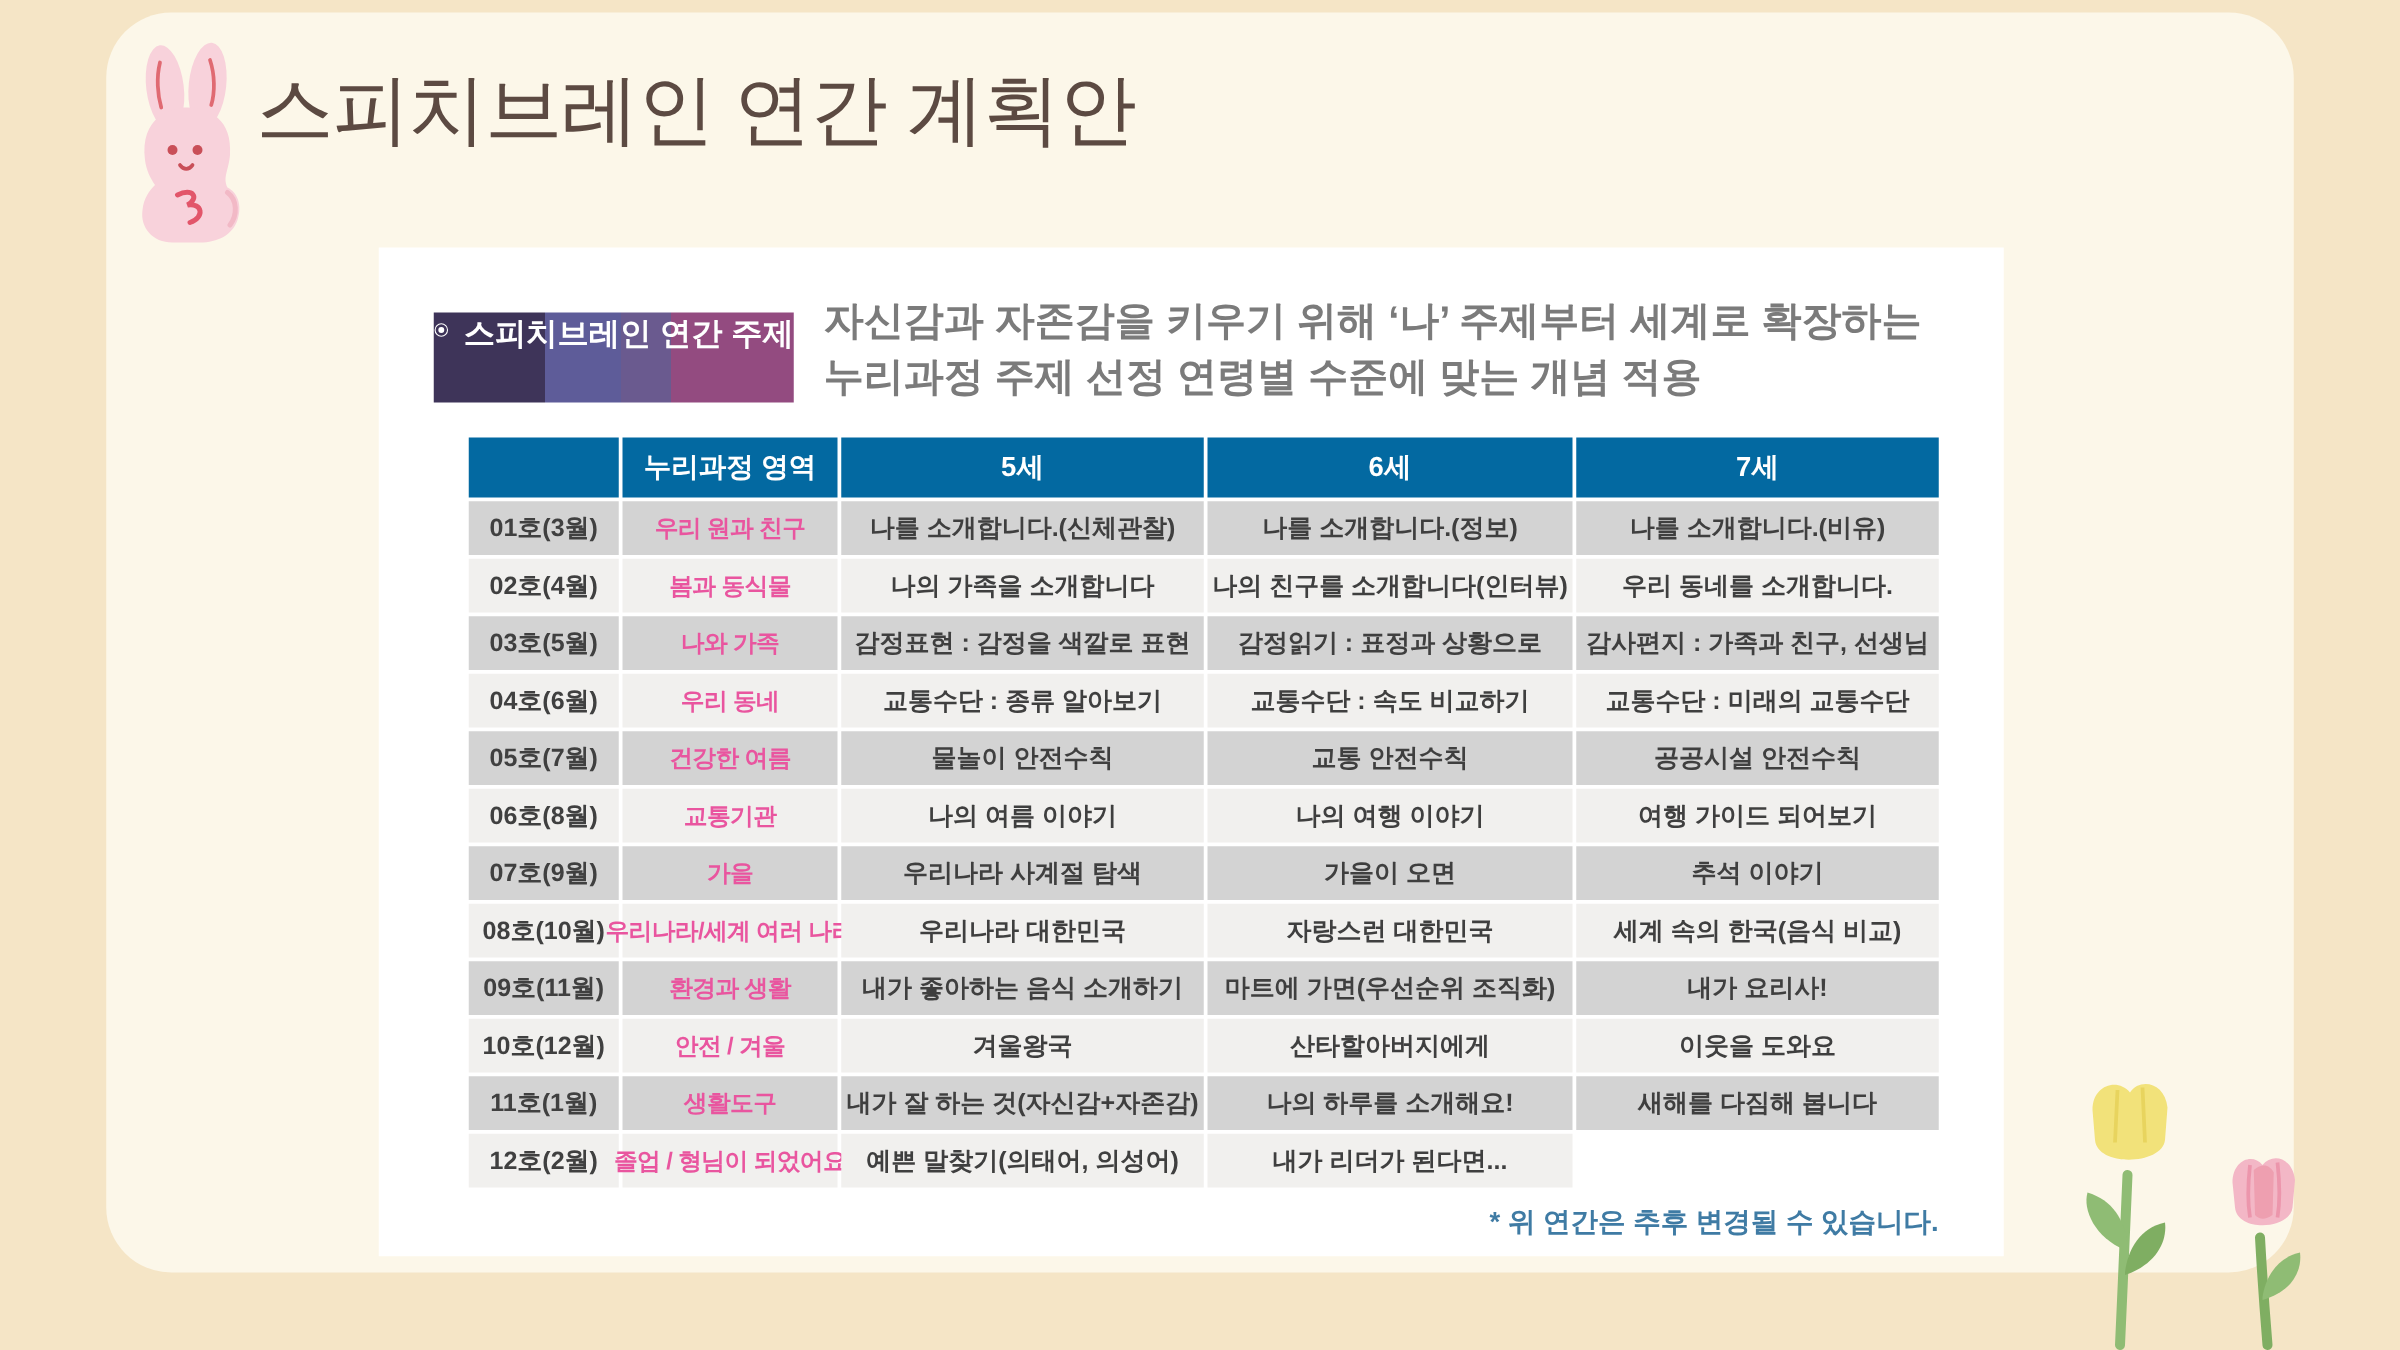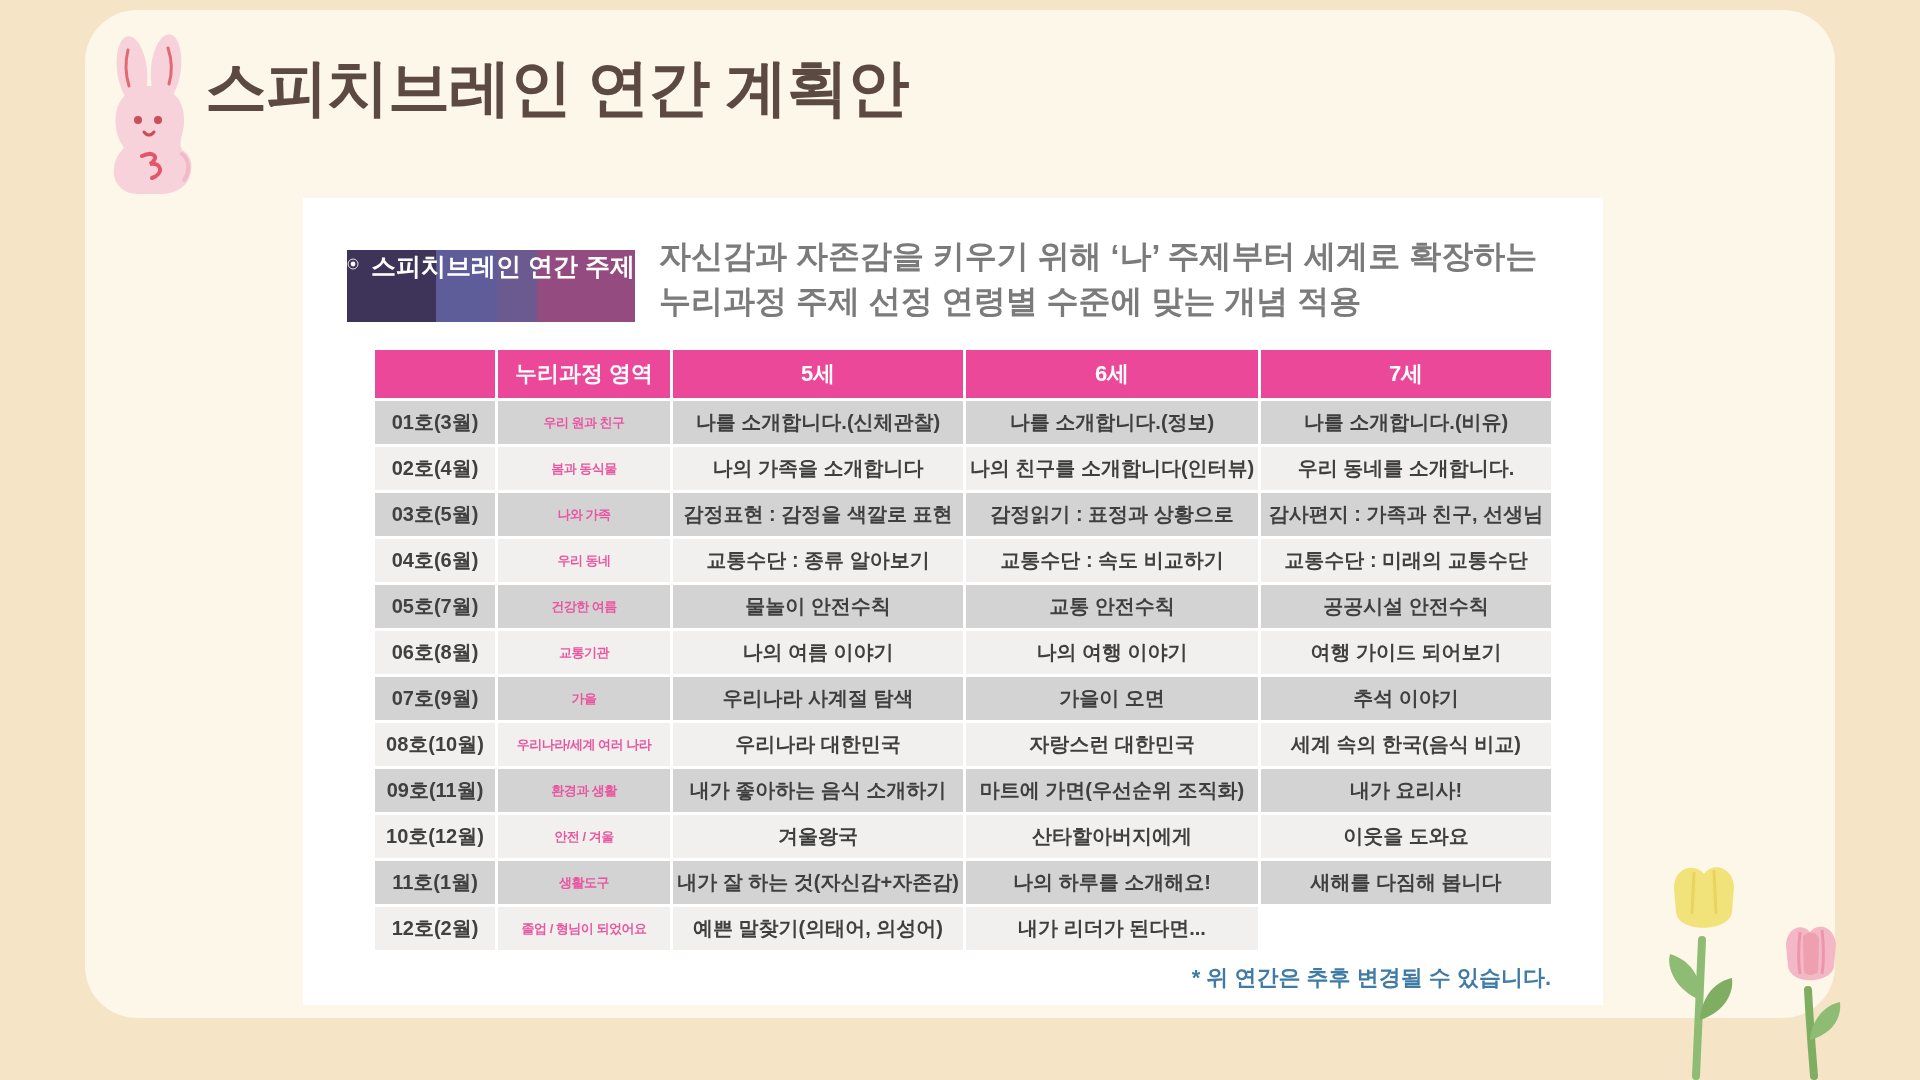--- a/index.html
+++ b/index.html
@@ -7,21 +7,21 @@
     width:1920px;height:1080px;position:relative;overflow:hidden;
     background:#F5E5C6;
     font-family:"Liberation Sans", sans-serif;
   }
   .inner-panel{
     position:absolute;left:85px;right:85px;top:10px;bottom:62px;
     background:#FCF7E9;border-radius:52px;
   }
   .page-title{
     position:absolute;left:205px;top:46px;margin:0;
-    font-size:62px;font-weight:700;color:#5C4A42;letter-spacing:-1px;
+    font-size:62px;font-weight:400;color:#5C4A42;letter-spacing:-1px;
     white-space:nowrap;
   }
   .bunny{position:absolute;left:98px;top:28px;}
   .card{
     position:absolute;left:303px;top:198px;width:1300px;height:807px;
     background:#ffffff;
   }
   .badge{
     position:absolute;left:44px;top:52px;width:288px;height:72px;
     display:flex;align-items:flex-start;justify-content:center;gap:12px;
@@ -41,25 +41,25 @@
     position:absolute;left:72px;top:152px;
     display:grid;
     grid-template-columns:120px 172px 290px 292px 290px;
     grid-template-rows:48px repeat(12, 43px);
     gap:3px;
   }
   .cell{
     display:flex;align-items:center;justify-content:center;
     font-size:20px;font-weight:700;color:#3F3F3F;white-space:nowrap;
   }
-  .cell.header{background:#ec4899;color:#ffffff;font-size:22px;}
+  .cell.header{background:#0369a1;color:#ffffff;font-size:22px;}
   .cell.odd{background:#D3D3D3;}
   .cell.even{background:#F1F0EE;}
   .cell.month{color:#404040;}
-  .cell.area{color:#E9559F;font-size:13px;letter-spacing:-0.5px;}
+  .cell.area{color:#E9559F;font-size:19px;letter-spacing:-0.5px;}
   .footnote{
     position:absolute;left:72px;width:1176px;top:765px;
     text-align:right;font-size:22px;font-weight:700;color:#3F7BA4;
     white-space:nowrap;
   }
   .flowers{position:absolute;left:1630px;top:850px;}
 </style>
 </head>
 <body>
 

